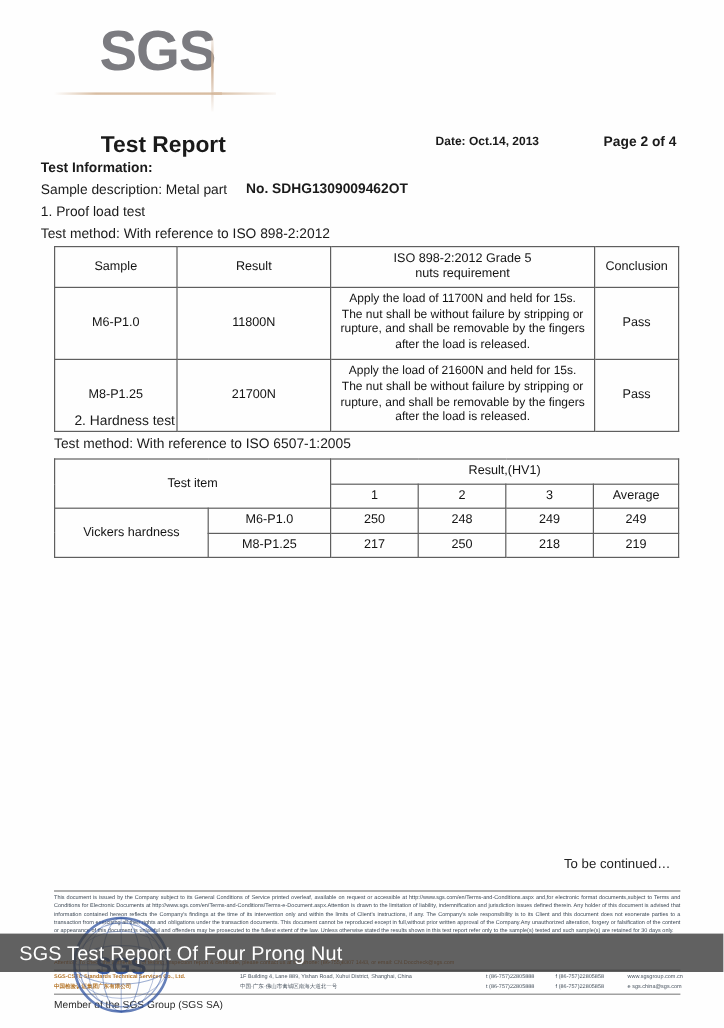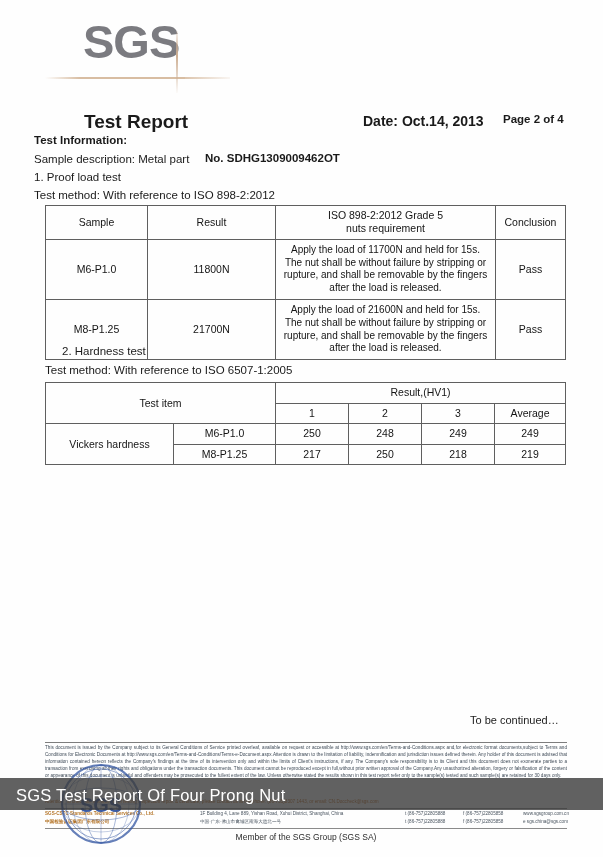--- a/index.html
+++ b/index.html
@@ -87,21 +87,21 @@
     left: 160px;
     top: 2px;
     font-size: 11.5px;
     font-weight: bold;
     margin-top: 39px;
   }
   #title-row .t-date {
     position: absolute;
     left: 318px;
     top: 2px;
-    font-size: 14px;
+    font-size: 10px;
     font-weight: bold;
   }
   #title-row .t-page {
     position: absolute;
     left: 458px;
     top: 2px;
     font-size: 11.5px;
     font-weight: bold;
   }
 
@@ -218,21 +218,21 @@
     position: absolute;
     left: 0; top: 86px;
     width: 522px; height: 1px;
     background: #8a8a8a;
   }
   #footer-member {
     position: absolute;
     left: 0;
     top: 90px;
     width: 522px;
-    text-align: center;
+    text-align: left;
     font-size: 8.5px;
     color: #2b2b2b;
   }
 
   
   #stamp {
     position: absolute;
     left: 59px;
     top: 762px;
     width: 84px;

